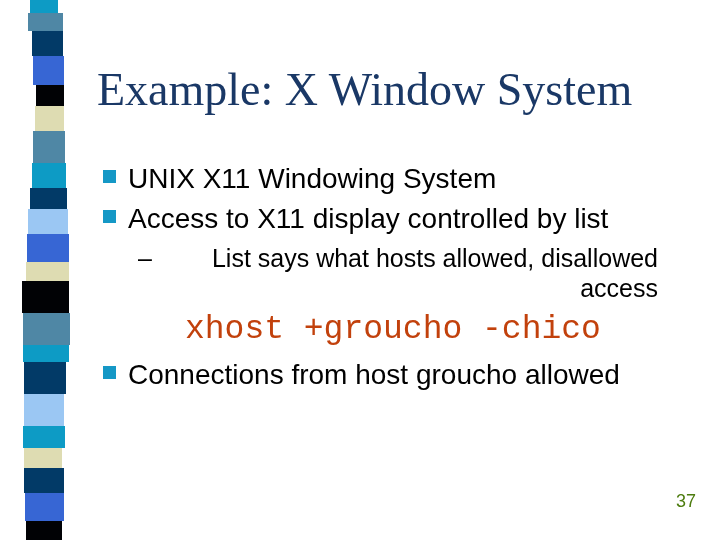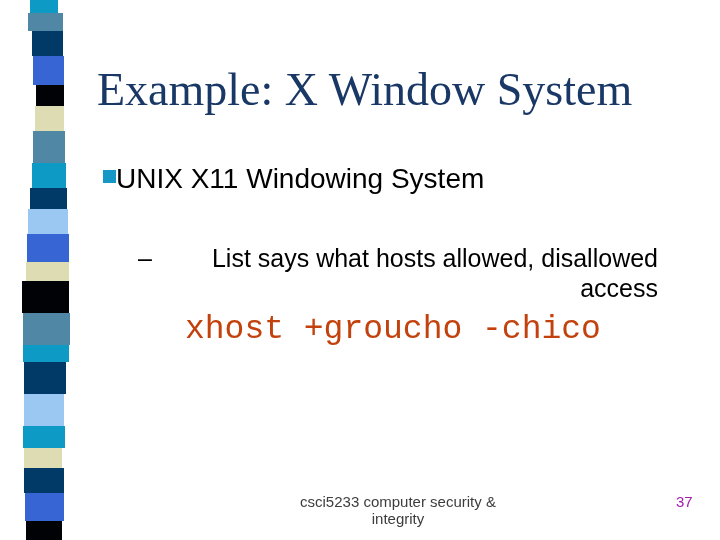--- a/index.html
+++ b/index.html
@@ -21,21 +21,21 @@
     font-family: Liberation Serif, serif;
     font-size: 46px; line-height: 1.1;
     color: #1A3866;
     white-space: nowrap;
     margin-top: 7px;
   }
 
   
   .bullet-row {
     position: absolute; left: 103px;
-    display: flex; align-items: flex-start; 
+    display: flex; align-items: flex-start; gap: 12px;
   }
   .sq {
     width: 13px; height: 13px; margin-top: 9px; flex: none;
     background: #1598C6;
   }
   .btxt {
     font-size: 28px; line-height: 35px; color: #000000;
     white-space: pre-line; width: 582px;
   }
 
@@ -57,21 +57,21 @@
 
   
   .footer-text {
     position: absolute; left: 250px; top: 493px; width: 296px;
     text-align: center;
     font-size: 15px; line-height: 17px; color: #3d3d3d;
     white-space: pre-line;
   }
   .page-number {
     position: absolute; left: 676px; top: 493px;
-    font-size: 15px; line-height: 17px; color: #a21caf;
+    font-size: 18px; line-height: 17px; color: #4d7c0f;
   }
 </style>
 </head>
 <body>
 
 <div class="slide">
 
   <svg class="ribbon" viewBox="0 0 90 540" xmlns="http://www.w3.org/2000/svg">
       <rect x="30" y="0" width="28" height="13" fill="#0D9BC5"></rect>
       <rect x="28" y="13" width="35" height="18" fill="#4F87A5"></rect>
@@ -97,28 +97,34 @@
       <rect x="26" y="521" width="36" height="19" fill="#010205"></rect>
     </svg>
 
   <div class="title" style="color: rgb(26, 56, 102);">Example: X Window System</div>
 
   <div class="bullet-row" style="top:161px">
     <span class="sq" style="background: rgb(21, 152, 198);"></span>
     <span class="btxt">UNIX X11 Windowing System</span>
   </div>
 
+  <div class="bullet-row" style="top:201px">
+    <span class="sq" style="background: rgb(21, 152, 198);"></span>
+    <span class="btxt">Access to X11 display controlled by list</span>
+  </div>
 
   <div class="sub-row">
     <span class="dash">–</span>
     <span class="stxt">List says what hosts allowed, disallowed
 access</span>
   </div>
 
   <div class="code">xhost +groucho -chico</div>
 
+  <div class="bullet-row" style="top:357px">
+    <span class="sq" style="background: rgb(21, 152, 198);"></span>
+    <span class="btxt">Connections from host groucho allowed</span>
+  </div>
 
 
-  <div class="footer-text">csci5233 computer security &amp;
-integrity</div>
   <div class="page-number">37</div>
 
 </div>
 
 </body></html>

